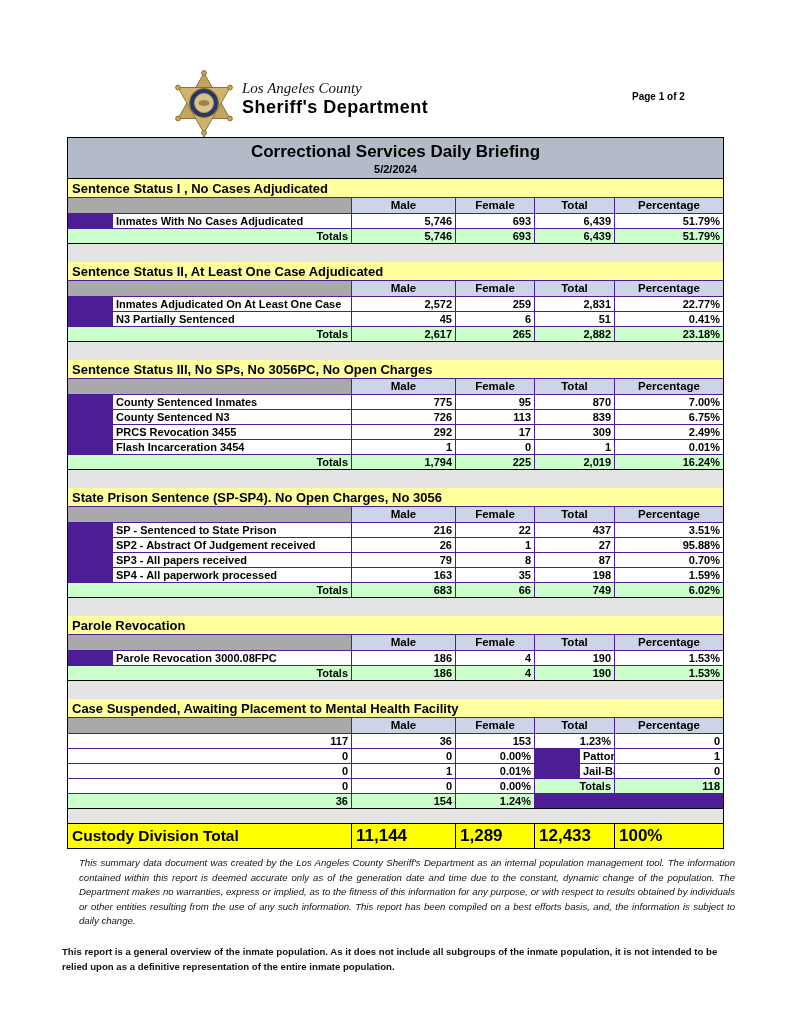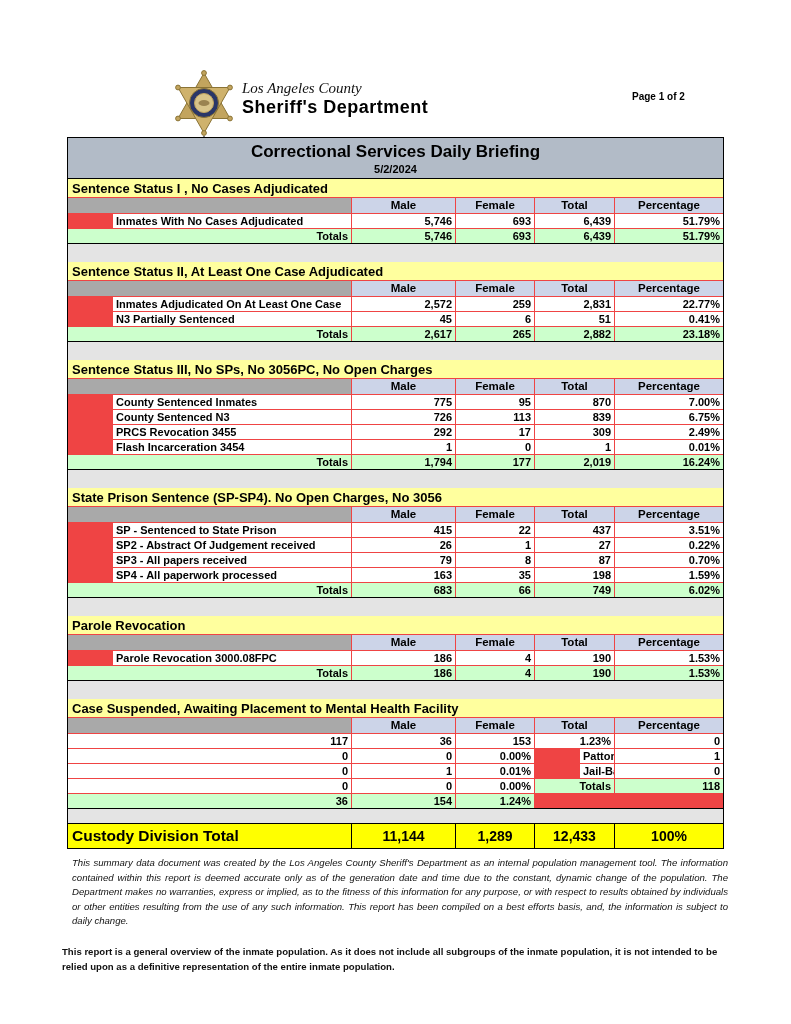--- a/index.html
+++ b/index.html
@@ -14,43 +14,43 @@
   .agency-line2 { font-size: 18px; font-weight: bold; letter-spacing: 0.5px; color: #000; margin-top: 0px; }
   .page-indicator { position: absolute; left: 628px; top: 91px; font-size: 10px; font-weight: bold; }
 
   
   .briefing { position: absolute; left: 67px; top: 137px; width: 657px; border: 1px solid #000; background: #e4e4e4; }
   .titlebar { background: #b2bbc7; border-bottom: 1px solid #000; text-align: center; padding: 3px 0 2px 0; }
   .titlebar .rpt-title { font-size: 17px; font-weight: bold; line-height: 21px; }
   .titlebar .rpt-date { font-size: 11px; font-weight: bold; line-height: 14px; }
 
   .section { display: grid; grid-template-columns: 283px 103px 78px 79px 1fr; gap: 1px;
-    background: #ef4444; border-bottom: 1px solid #000; }
+    background: #4c1d95; border-bottom: 1px solid #000; }
   .sec-title { grid-column: 1 / -1; background: #ffff9e; font-size: 13px; font-weight: bold;
     line-height: 17px; padding: 1px 4px 0 4px; white-space: nowrap; overflow: hidden; }
   .cell { background: #fff; font-size: 11px; font-weight: bold; line-height: 14px;
     padding: 0 3px; white-space: nowrap; overflow: hidden; }
   .hdr  { background: #ccd4e8; text-align: center; font-size: 11.5px; line-height: 15px; }
   .hdr.blank { background: #a9a9a9; }
   .num  { text-align: right; }
   .lbl  { text-align: left; margin-left: 45px; }
   .tot  { background: #ccffcc; }
   .lblr { text-align: right; }
   .spacer { height: 18px; }
   .spacer.last { height: 14px; }
 
   .grand { display: grid; grid-template-columns: 283px 103px 78px 79px 1fr; gap: 1px;
     background: #000; border-top: 1px solid #000; }
   .grand .gcell { background: #ffff00; font-weight: bold; line-height: 24px; padding: 0 4px;
     white-space: nowrap; overflow: hidden; }
   .grand .glabel { font-size: 15.5px; text-align: left; }
-  .grand .gnum { font-size: 14px; text-align: center; }
+  .grand .gnum { font-size: 17px; text-align: left; }
 
   
-  .disclaimer { position: absolute; left: 72px; top: 856px; width: 656px;
+  .disclaimer { position: absolute; left: 79px; top: 856px; width: 656px;
     font-size: 9.6px; font-style: italic; font-weight: normal; line-height: 14.5px;
     text-align: justify; color: #111; }
   .footnote { position: absolute; left: 62px; top: 944px; width: 670px;
     font-size: 9.6px; font-weight: bold; line-height: 15px; color: #111; }
 </style>
 </head>
 <body>
 
 <div class="report-header">
   <div class="badge">
@@ -150,42 +150,42 @@
         <div class="cell num">17</div>
         <div class="cell num">309</div>
         <div class="cell num">2.49%</div>
         <div class="cell lbl">Flash Incarceration 3454</div>
         <div class="cell num">1</div>
         <div class="cell num">0</div>
         <div class="cell num">1</div>
         <div class="cell num">0.01%</div>
         <div class="cell tot lblr">Totals</div>
         <div class="cell tot num">1,794</div>
-        <div class="cell tot num">177</div>
+        <div class="cell tot num">225</div>
         <div class="cell tot num">2,019</div>
         <div class="cell tot num">16.24%</div>
       </div>
       <div class="spacer"></div>
       <div class="section">
         <div class="sec-title">State Prison Sentence (SP-SP4). No Open Charges, No 3056</div>
         <div class="cell hdr blank"></div>
         <div class="cell hdr">Male</div>
         <div class="cell hdr">Female</div>
         <div class="cell hdr">Total</div>
         <div class="cell hdr">Percentage</div>
         <div class="cell lbl">SP - Sentenced to State Prison</div>
-        <div class="cell num">415</div>
+        <div class="cell num">216</div>
         <div class="cell num">22</div>
         <div class="cell num">437</div>
         <div class="cell num">3.51%</div>
         <div class="cell lbl">SP2 - Abstract Of Judgement received</div>
         <div class="cell num">26</div>
         <div class="cell num">1</div>
         <div class="cell num">27</div>
-        <div class="cell num">0.22%</div>
+        <div class="cell num">95.88%</div>
         <div class="cell lbl">SP3 - All papers received</div>
         <div class="cell num">79</div>
         <div class="cell num">8</div>
         <div class="cell num">87</div>
         <div class="cell num">0.70%</div>
         <div class="cell lbl">SP4 - All paperwork processed</div>
         <div class="cell num">163</div>
         <div class="cell num">35</div>
         <div class="cell num">198</div>
         <div class="cell num">1.59%</div>

